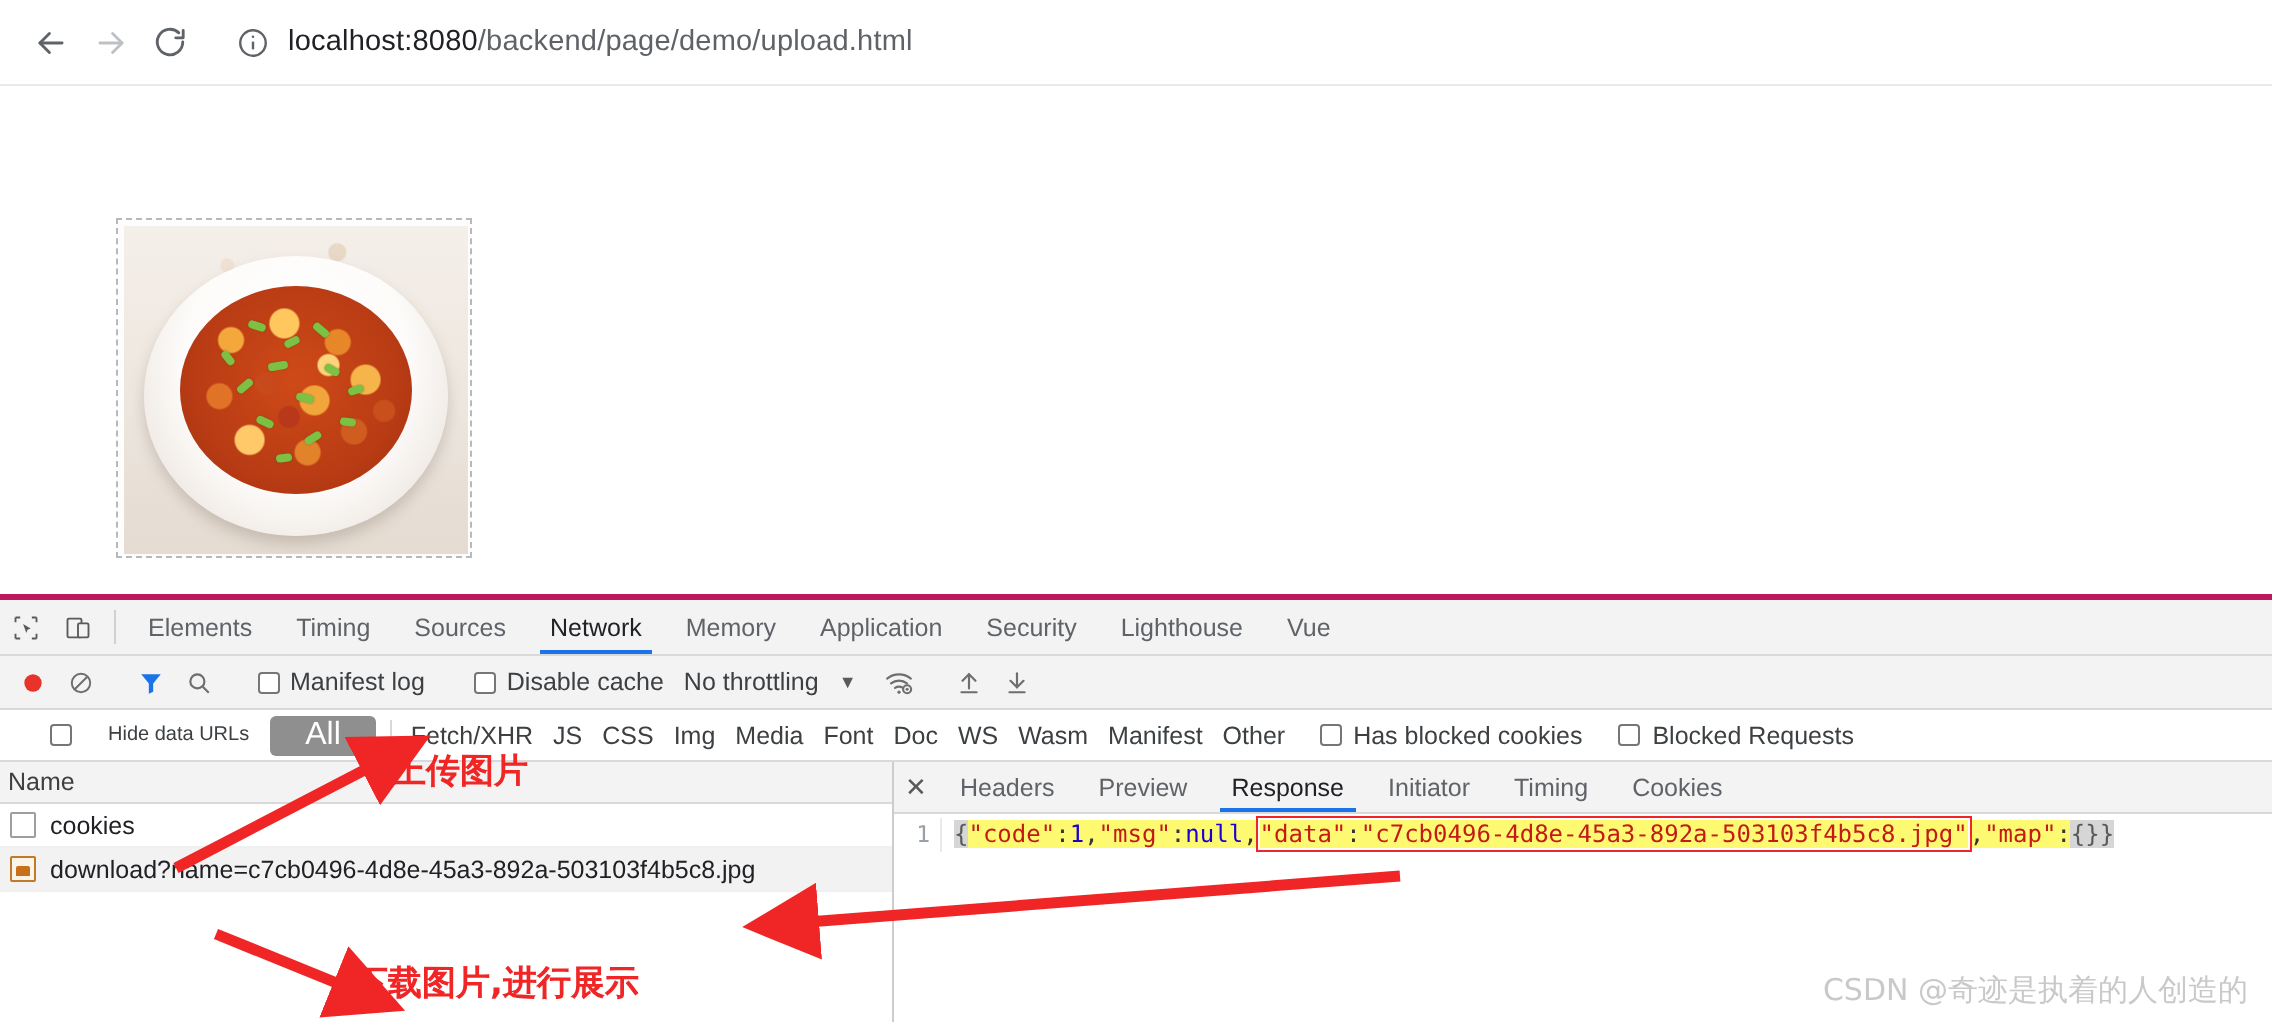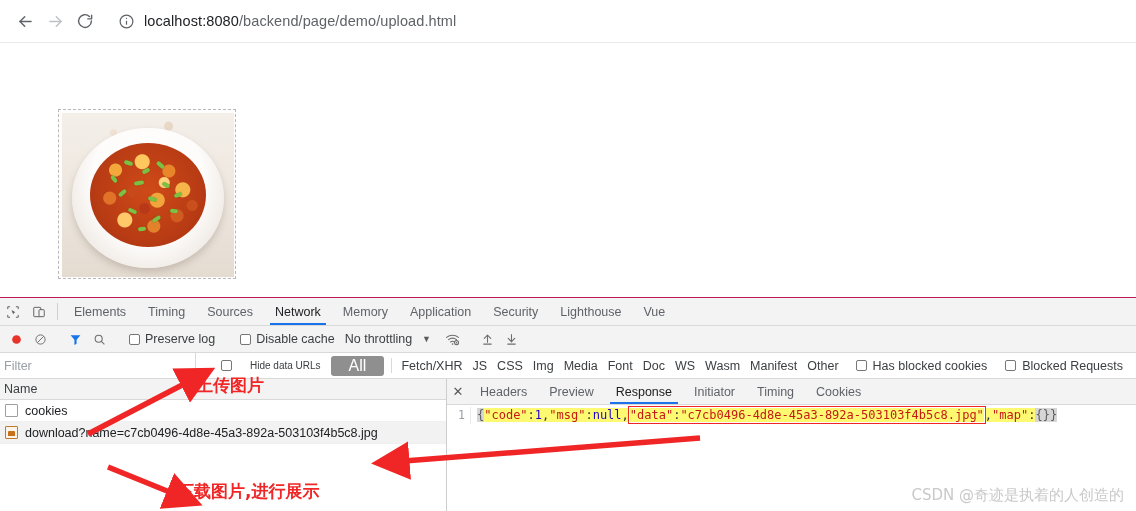--- a/index.html
+++ b/index.html
@@ -132,21 +132,21 @@
     background: #7cc143;
     box-shadow: 0 0 1px rgba(60,90,30,0.5);
   }
 
   
   .devtools {
     position: absolute;
     left: 0; top: 297px;
     width: 1136px; height: 196px;
     background: #d946ef;
-    border-top: 1px solid #be185d;
+    border-top: 3px solid #be185d;
     box-sizing: border-box;
     font-size: 12px;
     color: #5a5a5a;
   }
 
   
   .dt-tabstrip {
     height: 27px;
     display: flex;
     align-items: stretch;
@@ -561,21 +561,21 @@
     </div>
     <div class="tb-icon">
       <svg width="13" height="13" viewBox="0 0 24 24" fill="none" stroke="currentColor" stroke-width="2">
           <circle cx="10.5" cy="10.5" r="6.5"></circle>
           <line x1="15.5" y1="15.5" x2="21" y2="21"></line>
         </svg>
     </div>
     <div class="dt-sep"></div>
     <div class="cb-item">
       <span class="cbox"></span>
-      <span>Preserve log</span>
+      <span>Manifest log</span>
     </div>
     <div class="dt-sep"></div>
     <div class="cb-item">
       <span class="cbox"></span>
       <span>Disable cache</span>
     </div>
     <div class="throttle-label">No throttling</div>
     <div class="caret">▼</div>
     <div class="tb-icon">
       <svg width="15" height="15" viewBox="0 0 24 24" fill="none" stroke="currentColor" stroke-width="1.7" stroke-linecap="round">
@@ -598,21 +598,20 @@
     <div class="tb-icon">
       <svg width="13" height="13" viewBox="0 0 24 24" fill="none" stroke="currentColor" stroke-width="2" stroke-linecap="round">
           <line x1="12" y1="3" x2="12" y2="16"></line>
           <polyline points="6 10 12 16 18 10"></polyline>
           <line x1="5" y1="20.5" x2="19" y2="20.5"></line>
         </svg>
     </div>
   </div>
 
   <div class="dt-filterbar">
-    <div class="filter-input">Filter</div>
     <div class="hide-urls">
       <span class="cbox"></span>
       <span>Hide data URLs</span>
     </div>
     <div class="type-all">All</div>
     <div class="type-sep"></div>
     <div class="type-item">Fetch/XHR</div>
     <div class="type-item">JS</div>
     <div class="type-item">CSS</div>
     <div class="type-item">Img</div>

